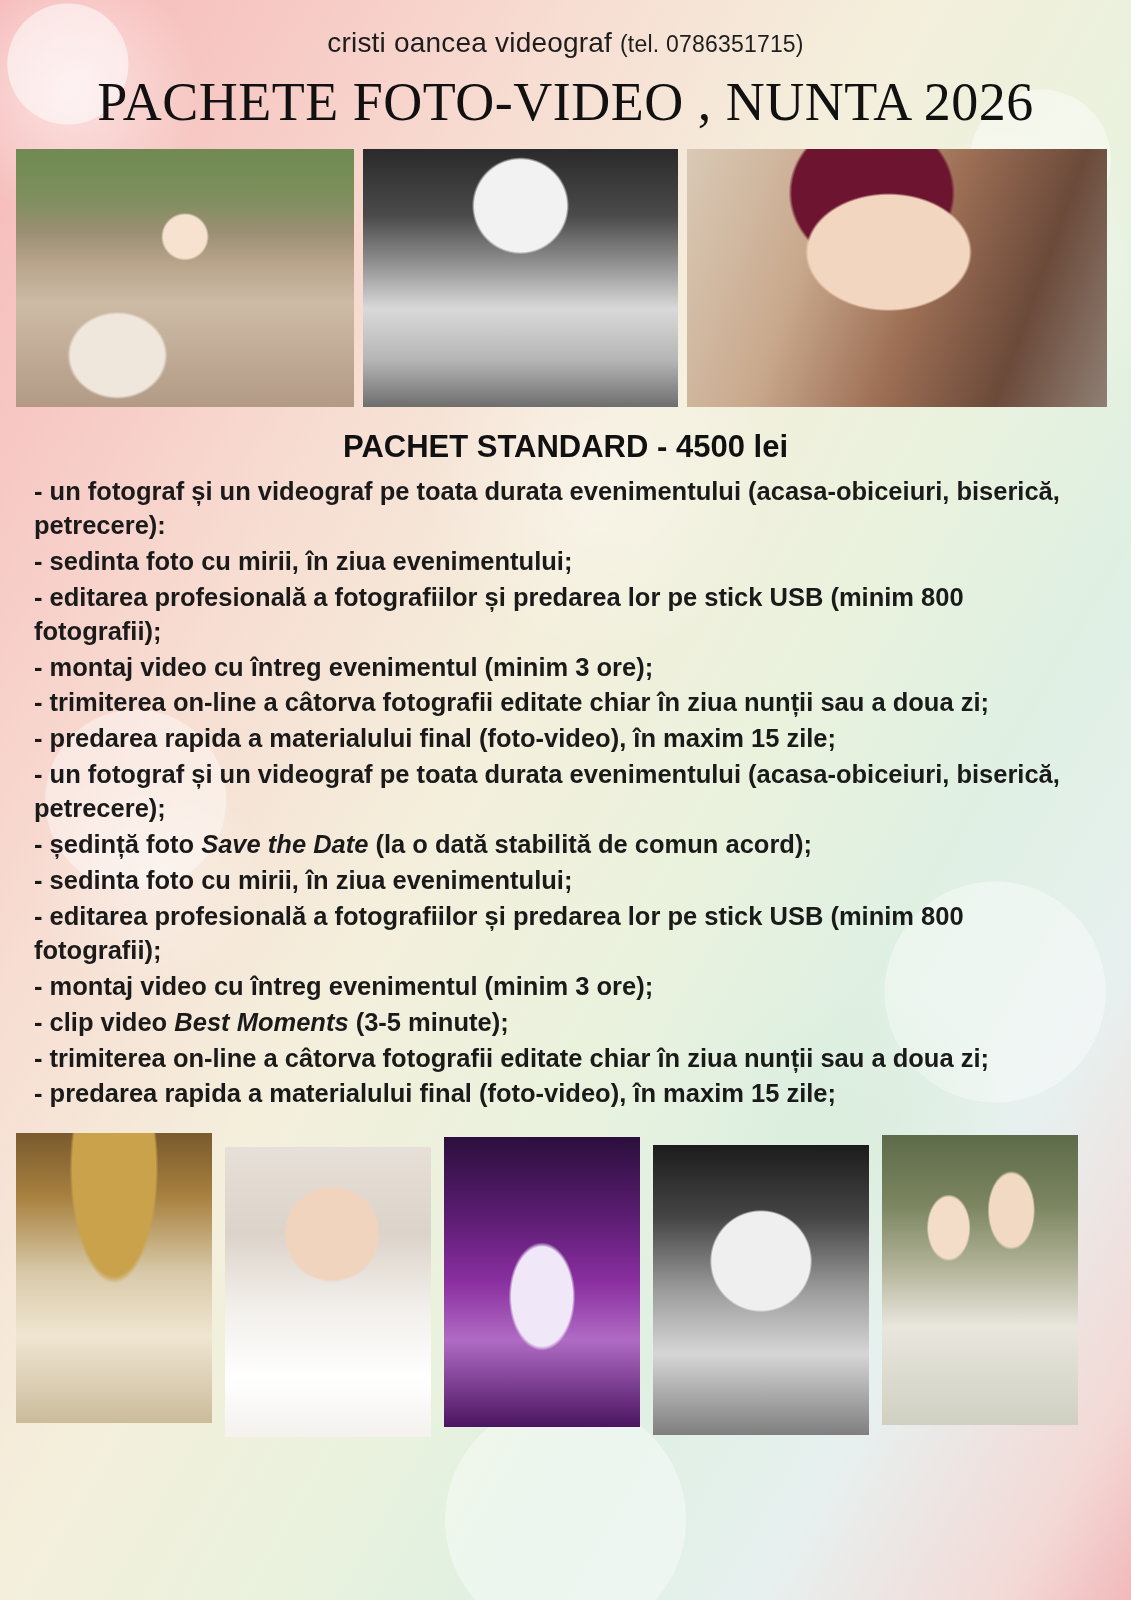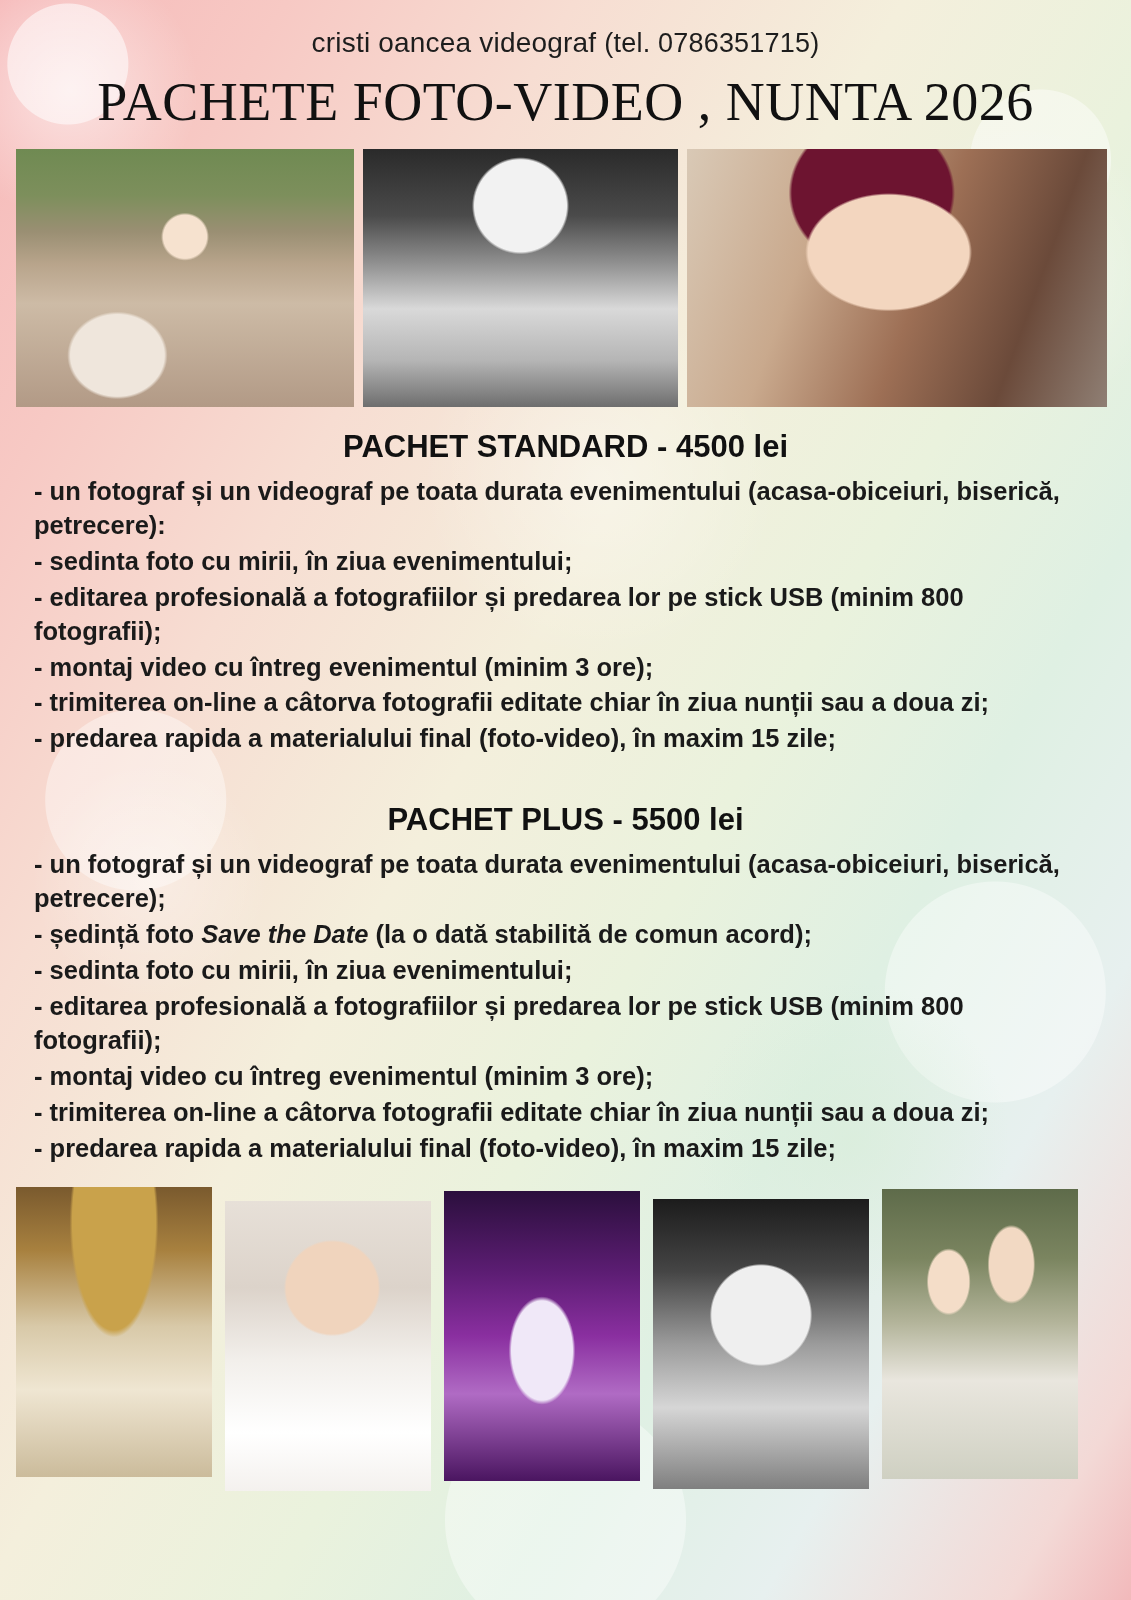--- a/index.html
+++ b/index.html
@@ -48,21 +48,21 @@
   }
 
   .studio-line {
     text-align: center;
     font-size: 28px;
     color: #1d1d1d;
     padding-top: 27px;
     letter-spacing: .2px;
   }
   .studio-line .tel {
-    font-size: 27px;
+    font-size: 23px;
   }
 
   .main-title {
     text-align: center;
     font-family: "Liberation Serif", serif;
     font-size: 54px;
     color: #111;
     margin-top: 12px;
     letter-spacing: .5px;
     white-space: nowrap;
@@ -206,27 +206,27 @@
     <div class="pkg-title">PACHET STANDARD - 4500 lei</div>
     <ul class="pkg-list">
       <li>- un fotograf și un videograf pe toata durata evenimentului (acasa-obiceiuri, biserică, petrecere):</li>
       <li>- sedinta foto cu mirii, în ziua evenimentului;</li>
       <li>- editarea profesională a fotografiilor și predarea lor pe stick USB (minim 800 fotografii);</li>
       <li>- montaj video cu întreg evenimentul  (minim 3 ore);</li>
       <li>- trimiterea on-line a câtorva fotografii editate chiar în ziua nunții sau a doua zi;</li>
       <li>- predarea rapida a materialului final (foto-video), în maxim 15 zile;</li>
     </ul>
 
-    <div class="pkg-title plus">PACHET PLUS - 5500 lei</div>
     <ul class="pkg-list">
       <li>- un fotograf și un videograf pe toata durata evenimentului (acasa-obiceiuri, biserică, petrecere);</li>
       <li>- ședință foto <em>Save the Date</em> (la o dată stabilită de comun acord);</li>
       <li>- sedinta foto cu mirii, în ziua evenimentului;</li>
       <li>- editarea profesională a fotografiilor și predarea lor pe stick USB (minim 800 fotografii);</li>
       <li>- montaj video cu întreg evenimentul  (minim 3 ore);</li>
+      <li>- clip video <em>Best Moments</em> (3-5 minute);</li>
       <li>- trimiterea on-line a câtorva fotografii editate chiar în ziua nunții sau a doua zi;</li>
       <li>- predarea rapida a materialului final (foto-video), în maxim 15 zile;</li>
     </ul>
 
     <div class="photo-row-bottom">
       <div class="photo ph-b1 img-church"></div>
       <div class="photo ph-b2 img-portrait"></div>
       <div class="photo ph-b3 img-dance"></div>
       <div class="photo ph-b4 img-veil-bw"></div>
       <div class="photo ph-b5 img-couple"></div>

